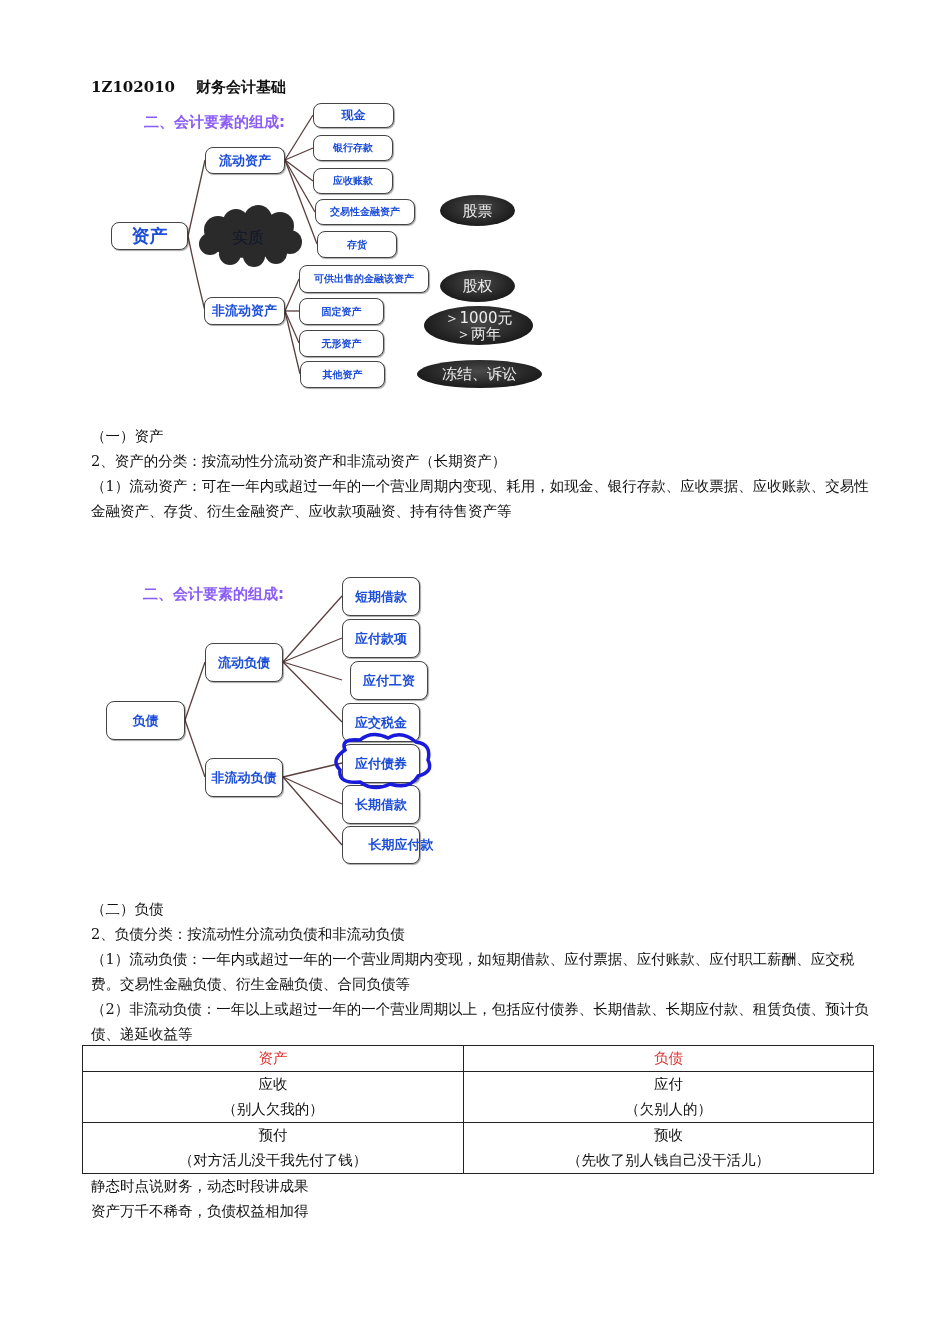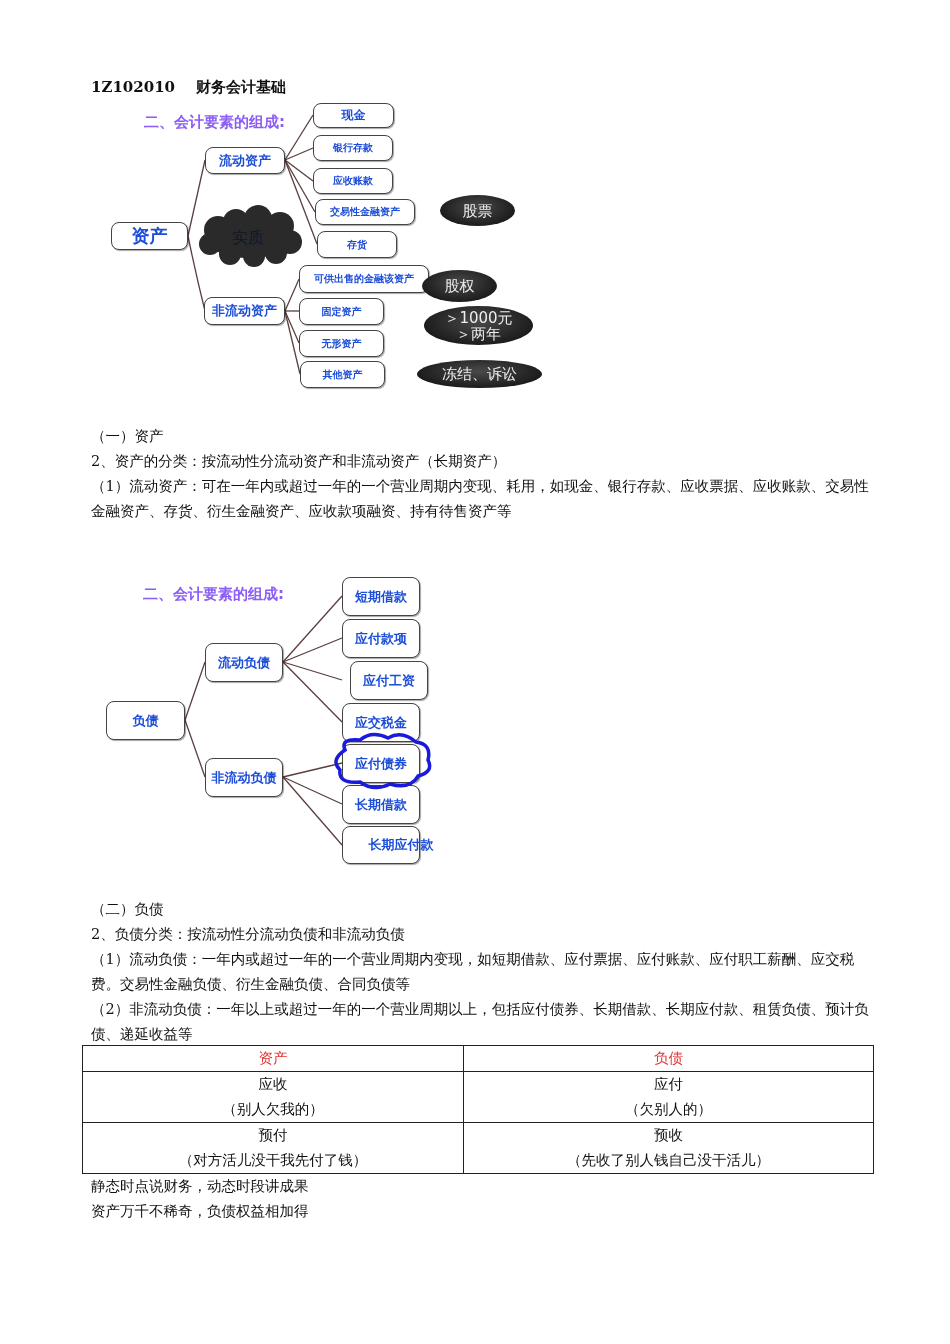--- a/index.html
+++ b/index.html
@@ -74,21 +74,21 @@
   <div class="box s10" style="left:313px; top:168px; width:80px; height:26px;">应收账款</div>
   <div class="box s10" style="left:315px; top:199px; width:100px; height:26px;">交易性金融资产</div>
   <div class="box s10" style="left:317px; top:231px; width:80px; height:27px;">存货</div>
 
   <div class="box s10" style="left:299px; top:265px; width:130px; height:28px;">可供出售的金融该资产</div>
   <div class="box s10" style="left:299px; top:298px; width:85px; height:27px;">固定资产</div>
   <div class="box s10" style="left:299px; top:330px; width:85px; height:27px;">无形资产</div>
   <div class="box s10" style="left:300px; top:361px; width:85px; height:27px;">其他资产</div>
 
   <div class="oval" style="left:440px; top:195px; width:75px; height:31px;">股票</div>
-  <div class="oval" style="left:422px; top:270px; width:75px; height:32px;">股权</div>
+  <div class="oval" style="left:440px; top:270px; width:75px; height:32px;">股权</div>
   <div class="oval" style="left:424px; top:306px; width:109px; height:39px; flex-direction:column;">
     <span>＞1000元</span>
     <span>＞两年</span>
   </div>
   <div class="oval" style="left:417px; top:360px; width:125px; height:28px;">冻结、诉讼</div>
 </div>
 
 <div class="para" style="top:424px;">
   <div>（一）资产</div>
   <div>2、资产的分类：按流动性分流动资产和非流动资产（长期资产）</div>

